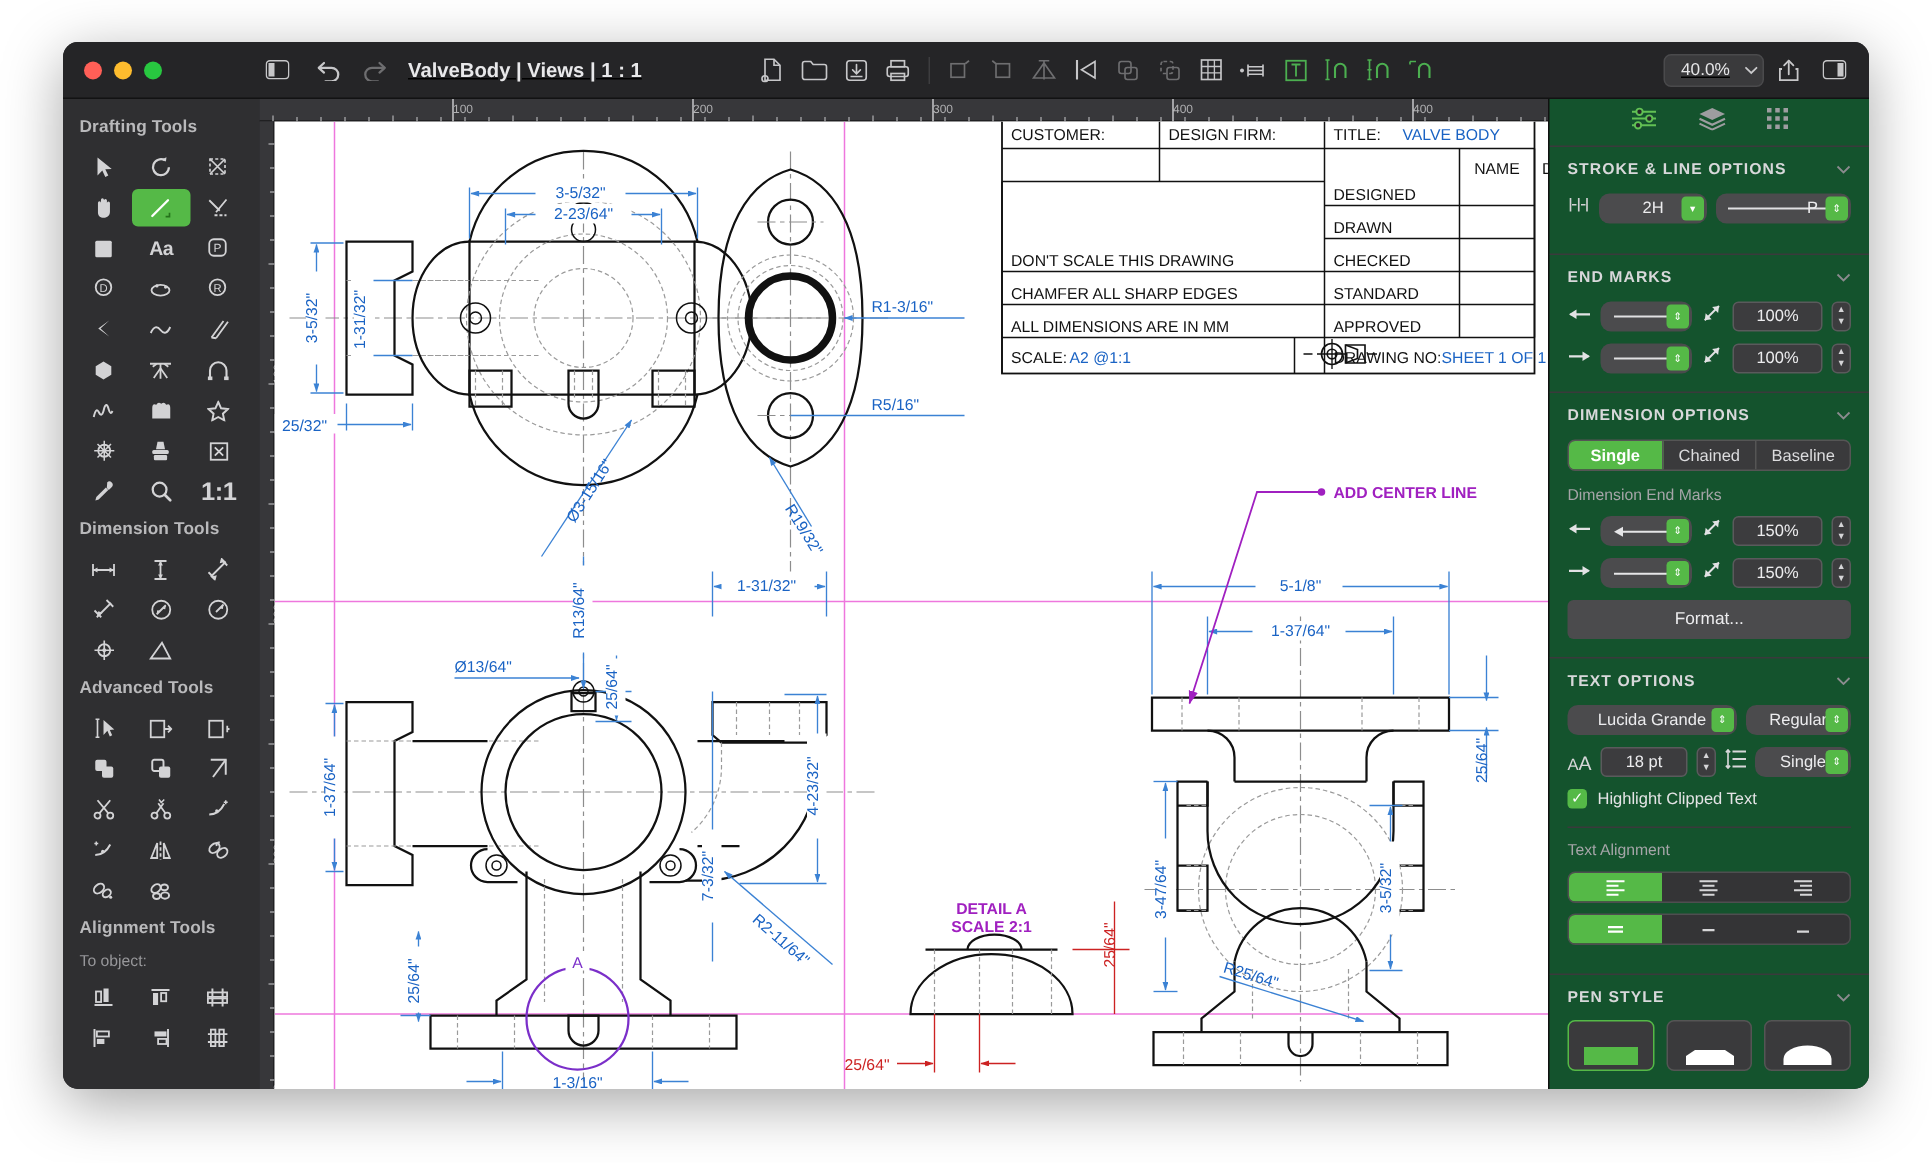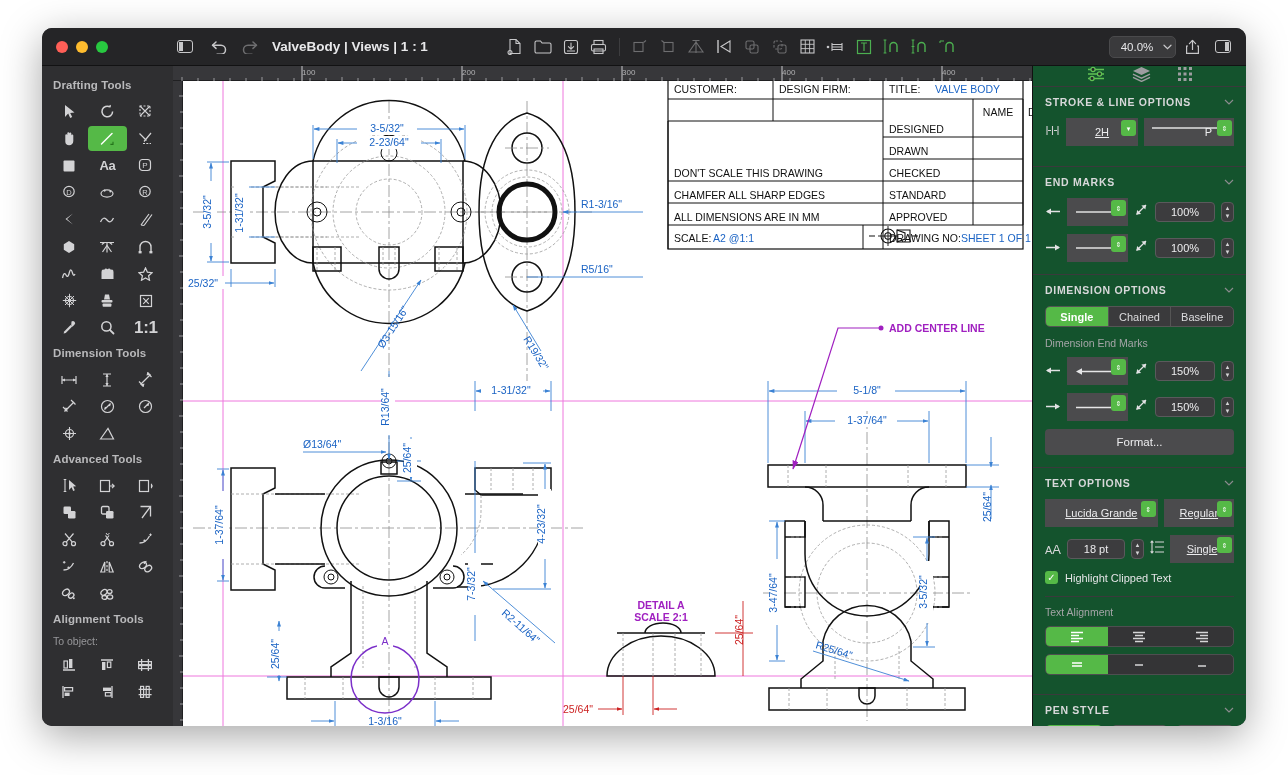--- a/index.html
+++ b/index.html
@@ -19,20 +19,21 @@
     box-shadow: 0 10px 40px rgba(0,0,0,0.35);
     display: flex; flex-direction: column;
   }
   
   .titlebar {
     height: 38px; min-height: 38px;
     background: #252527;
     display: flex; align-items: center;
     position: relative;
     border-bottom: 1px solid #121213;
+    text-decoration: underline;
   }
   .traffic { display: flex; gap: 8px; padding-left: 14px; width: 130px; }
   .light { width: 12px; height: 12px; border-radius: 50%; }
   .l-red { background: #ff5f57; }
   .l-yel { background: #febc2e; }
   .l-grn { background: #28c840; }
   .tb-icon {
     width: 26px; height: 26px;
     display: flex; align-items: center; justify-content: center;
     color: #c7c7c9;
@@ -115,23 +116,23 @@
   .insp-tab.sel { color: #62c154; }
   .sect { border-bottom: 1px solid #3a3a3c; padding: 9px 12px 12px 12px; }
   .sect-hd {
     display: flex; align-items: center; justify-content: space-between;
     color: #d8d8da; font-size: 10.5px; font-weight: bold; letter-spacing: .7px;
     margin-bottom: 10px;
   }
   .sect-sub { color: #a5a5a8; font-size: 10.5px; margin-bottom: 8px; }
   .row { display: flex; align-items: center; gap: 6px; margin-bottom: 8px; }
   .stepper {
-    background: #4b4b4d; border-radius: 0; height: 28px;
+    background: #4b4b4d; border-radius: 7px; height: 20px;
     display: flex; align-items: center; justify-content: center;
-    color: #ececee; font-size: 11px; position: relative; flex: 1; text-decoration: underline;
+    color: #ececee; font-size: 11px; position: relative; flex: 1;
   }
   .pop-arrow {
     position: absolute; right: 2px; top: 2px; width: 15px; height: 16px;
     background: #55b947; border-radius: 3px;
     display: flex; align-items: center; justify-content: center;
     color: #fff; font-size: 7px; line-height: 7px; flex-direction: column;
   }
   .num-fld {
     background: #3c3c3e; border: 1px solid #5a5a5c; border-radius: 4px;
     height: 20px; width: 60px; display: flex; align-items: center; justify-content: center;

